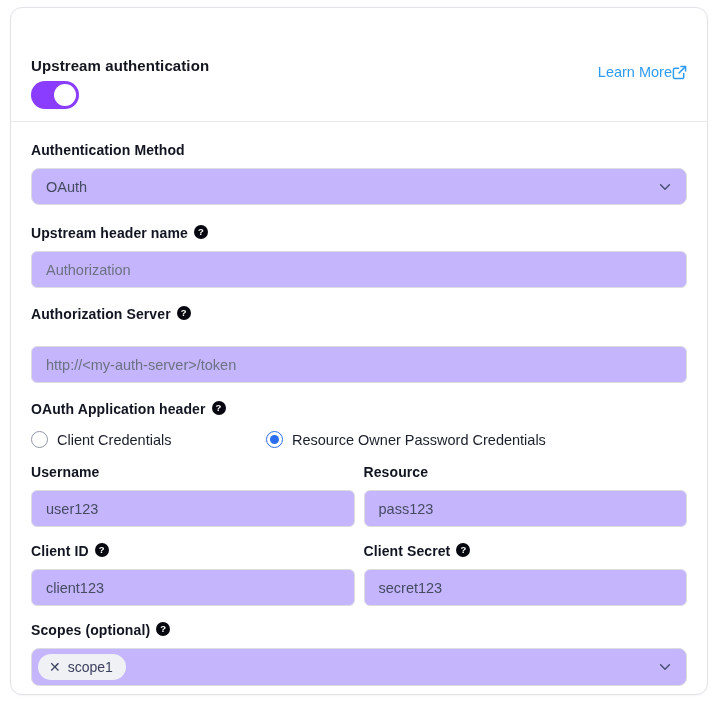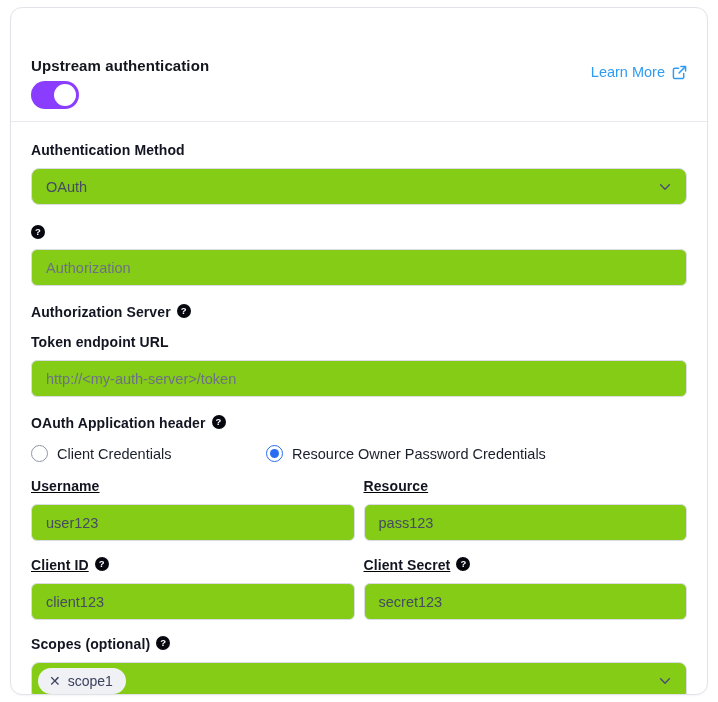--- a/index.html
+++ b/index.html
@@ -19,38 +19,38 @@
   .card-title { font-size:15px; font-weight:700; color:#14161f; letter-spacing:.1px;margin-top:36px; }
   .toggle {
     width:48px; height:28px; border-radius:14px; background:#8b3dff;
     position:relative; cursor:pointer;
   }
   .toggle-knob {
     position:absolute; top:3px; right:3px; width:22px; height:22px;
     border-radius:50%; background:#fff;
   }
   .learn-more {
-    display:flex; align-items:center; gap:7px; align-self:center;
+    display:flex; align-items:center; align-self:center;
     color:#2f9cf4; font-size:14.5px; cursor:pointer; text-decoration:none; margin-top:14px;
   }
   .ext-icon { width:15px; height:15px; display:block; }
   
   .card-body { padding:20px 20px 30px 20px; }
   .field-label {
     display:flex; align-items:flex-start; gap:6px;
     font-size:14px; font-weight:700; color:#121521; letter-spacing:.1px;
   }
   .help-icon {
     width:14px; height:14px; border-radius:50%; background:#07080f; color:#fff;
     font-size:9.5px; font-weight:700; display:inline-flex; align-items:center;
     justify-content:center; line-height:1; cursor:pointer;
   }
   .input, .select, .multiselect {
     margin-top:10px; width:100%; height:37px;
-    border:1px solid #dbdce3; border-radius:8px; background:#84cc16;
+    border:1px solid #dbdce3; border-radius:8px; background:#c4b5fd;
     font-size:14.5px; padding:0 14px; outline:none;
     font-family:"Liberation Sans", sans-serif;
   }
   .input { color:#454b63;border-radius:6px; }
   .input::placeholder { color:#6c7283; opacity:1; }
   .select {
     display:flex; align-items:center; justify-content:space-between;
     color:#454b63; cursor:pointer;
   }
   .chev { width:14px; height:14px; display:block; }
@@ -64,21 +64,21 @@
     width:17px; height:17px; border-radius:50%; border:1.5px solid #9096a5;
     background:#fff; flex:none; position:relative;
   }
   .radio-circle.checked { border:1.5px solid #2b6df0; }
   .radio-circle.checked::after {
     content:""; position:absolute; left:2.5px; top:2.5px; width:9px; height:9px;
     border-radius:50%; background:#2b6df0;
   }
   .radio-label { font-size:14.5px; color:#1b1e2b; }
   
-  .grid-2 { display:grid; grid-template-columns:1fr 1fr; column-gap:9px;text-decoration:underline; }
+  .grid-2 { display:grid; grid-template-columns:1fr 1fr; column-gap:9px; }
   
   .multiselect {
     display:flex; align-items:center; justify-content:space-between;
     padding:0 14px 0 6px; cursor:pointer; height:38px;
   }
   .chip {
     display:inline-flex; align-items:center; gap:7px;
     background:#f0f1f5; border-radius:13px; height:26px; padding:0 13px 0 11px;
     font-size:14px; color:#3b415e;
   }
@@ -116,38 +116,36 @@
       <span>OAuth</span>
       <svg class="chev" viewBox="0 0 16 16" fill="none" stroke="#4a5074" stroke-width="1.7" stroke-linecap="round" stroke-linejoin="round">
           <path d="M3 5.5 8 10.5 13 5.5"></path>
         </svg>
     </div>
 
     <div class="spacer-20"></div>
 
     
     <div class="field-label">
+      <span>Upstream header name</span>
       <span class="help-icon">?</span>
     </div>
     <input class="input" type="text" placeholder="Authorization" style="">
 
     <div class="spacer-18"></div>
 
     
     <div class="field-label">
       <span>Authorization Server</span>
       <span class="help-icon">?</span>
     </div>
 
     <div class="spacer-14"></div>
 
     
-    <div class="field-label">
-      <span>Token endpoint URL</span>
-    </div>
     <input class="input" type="text" placeholder="http://&lt;my-auth-server&gt;/token" style="">
 
     <div class="spacer-18"></div>
 
     
     <div class="field-label">
       <span>OAuth Application header</span>
       <span class="help-icon">?</span>
     </div>
 

